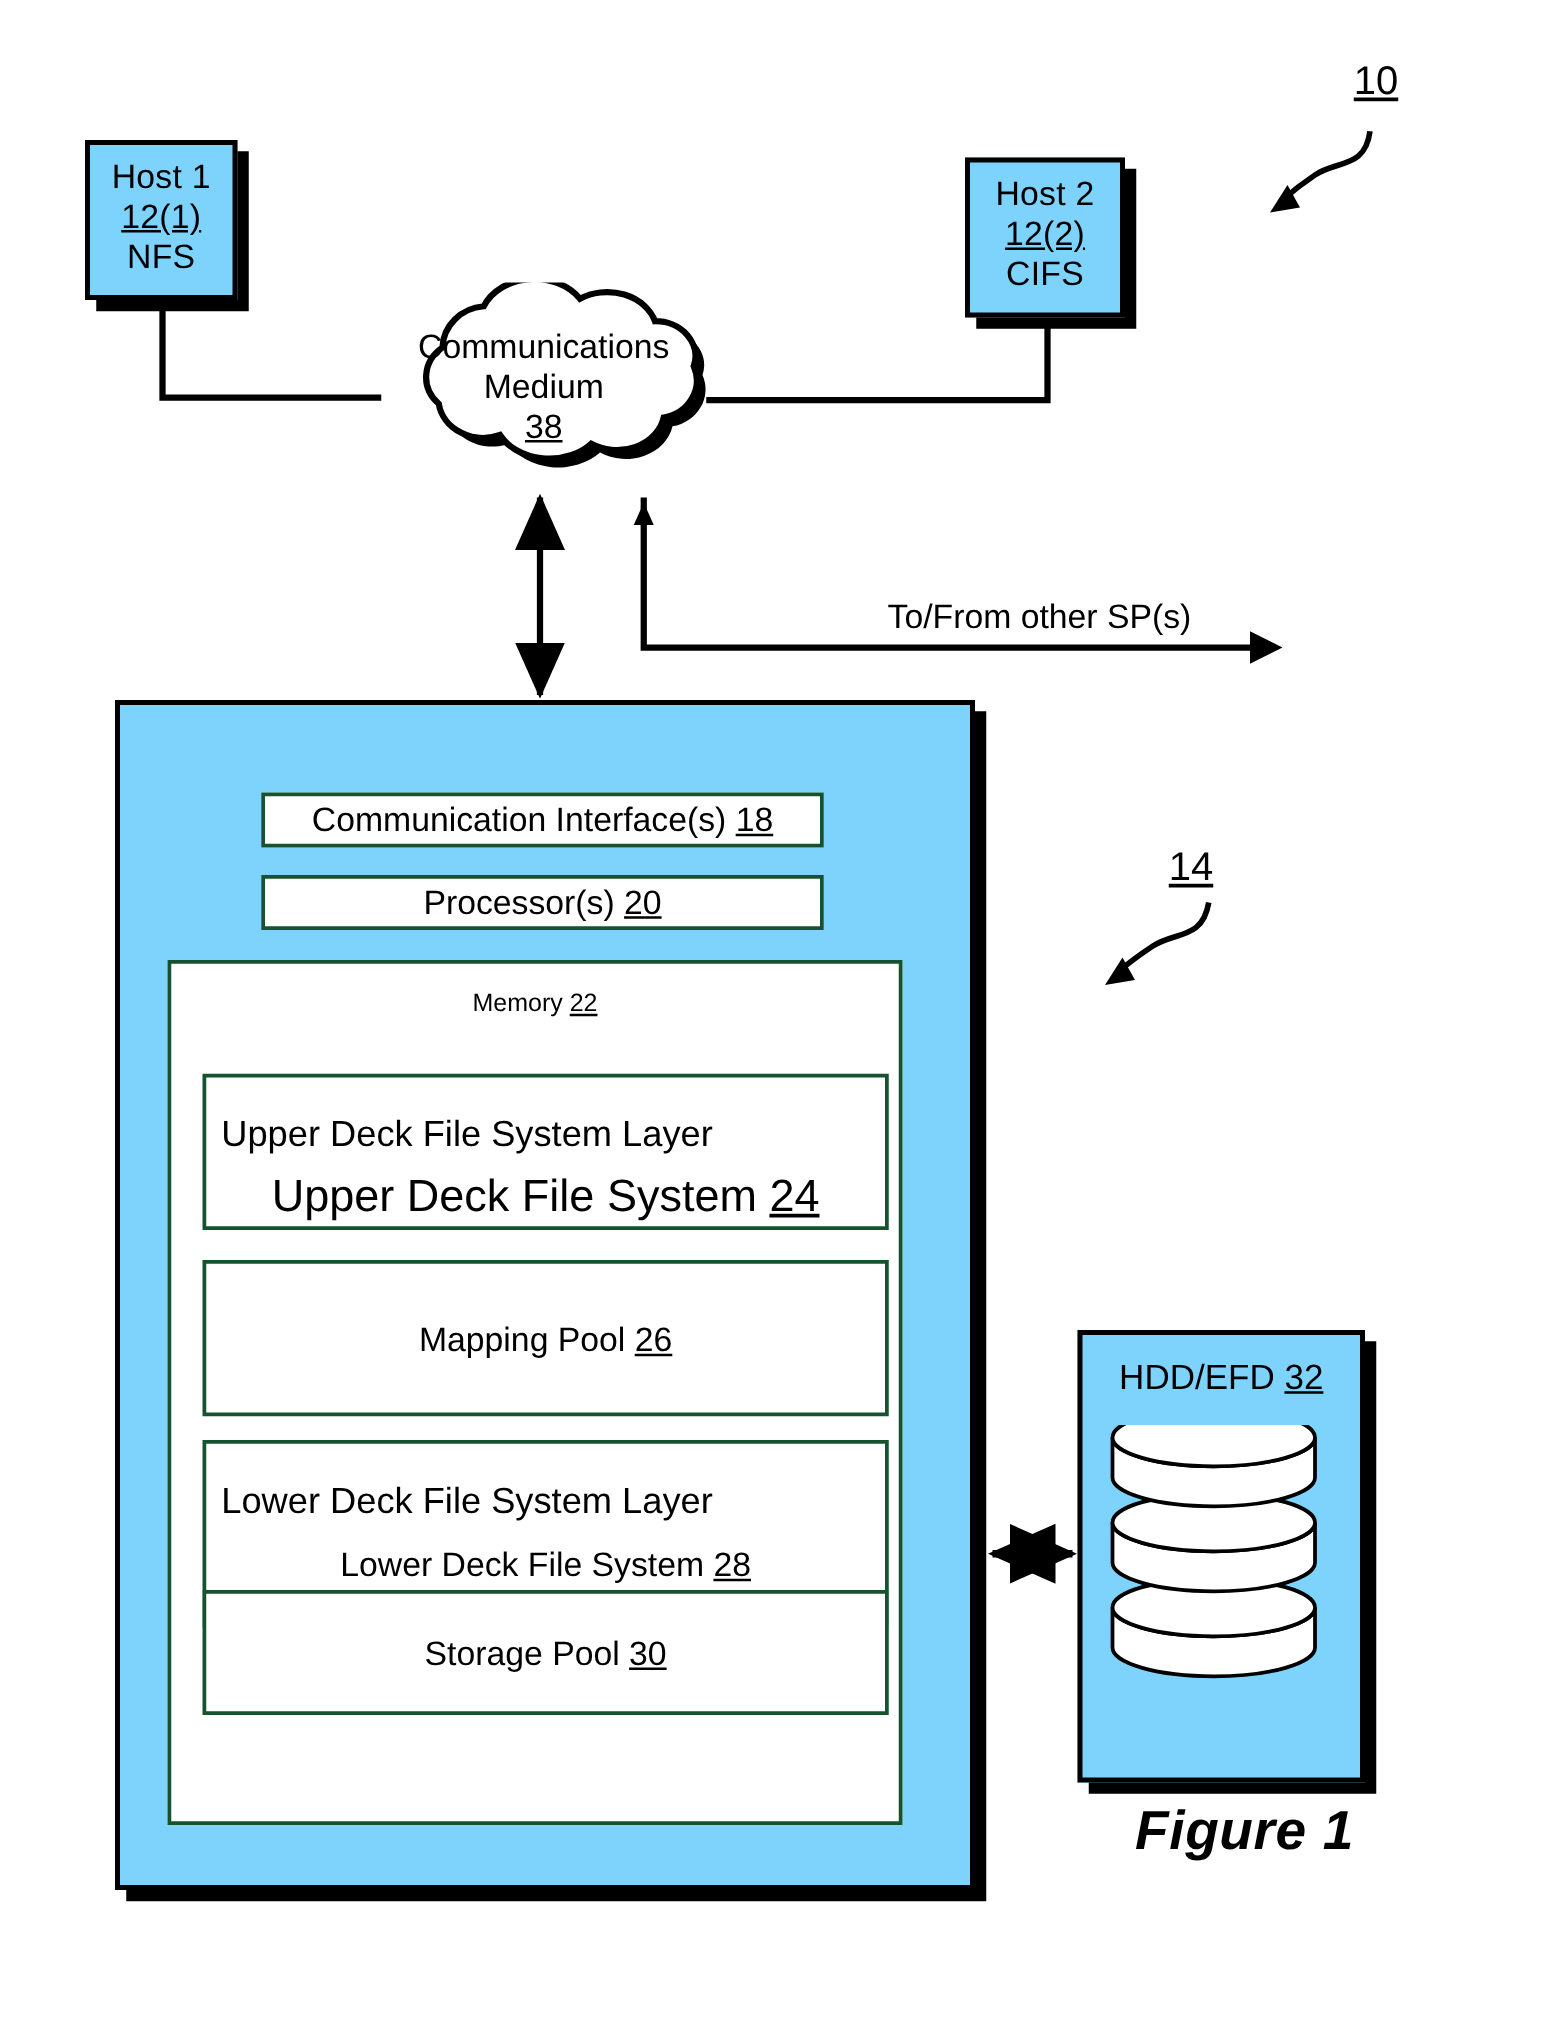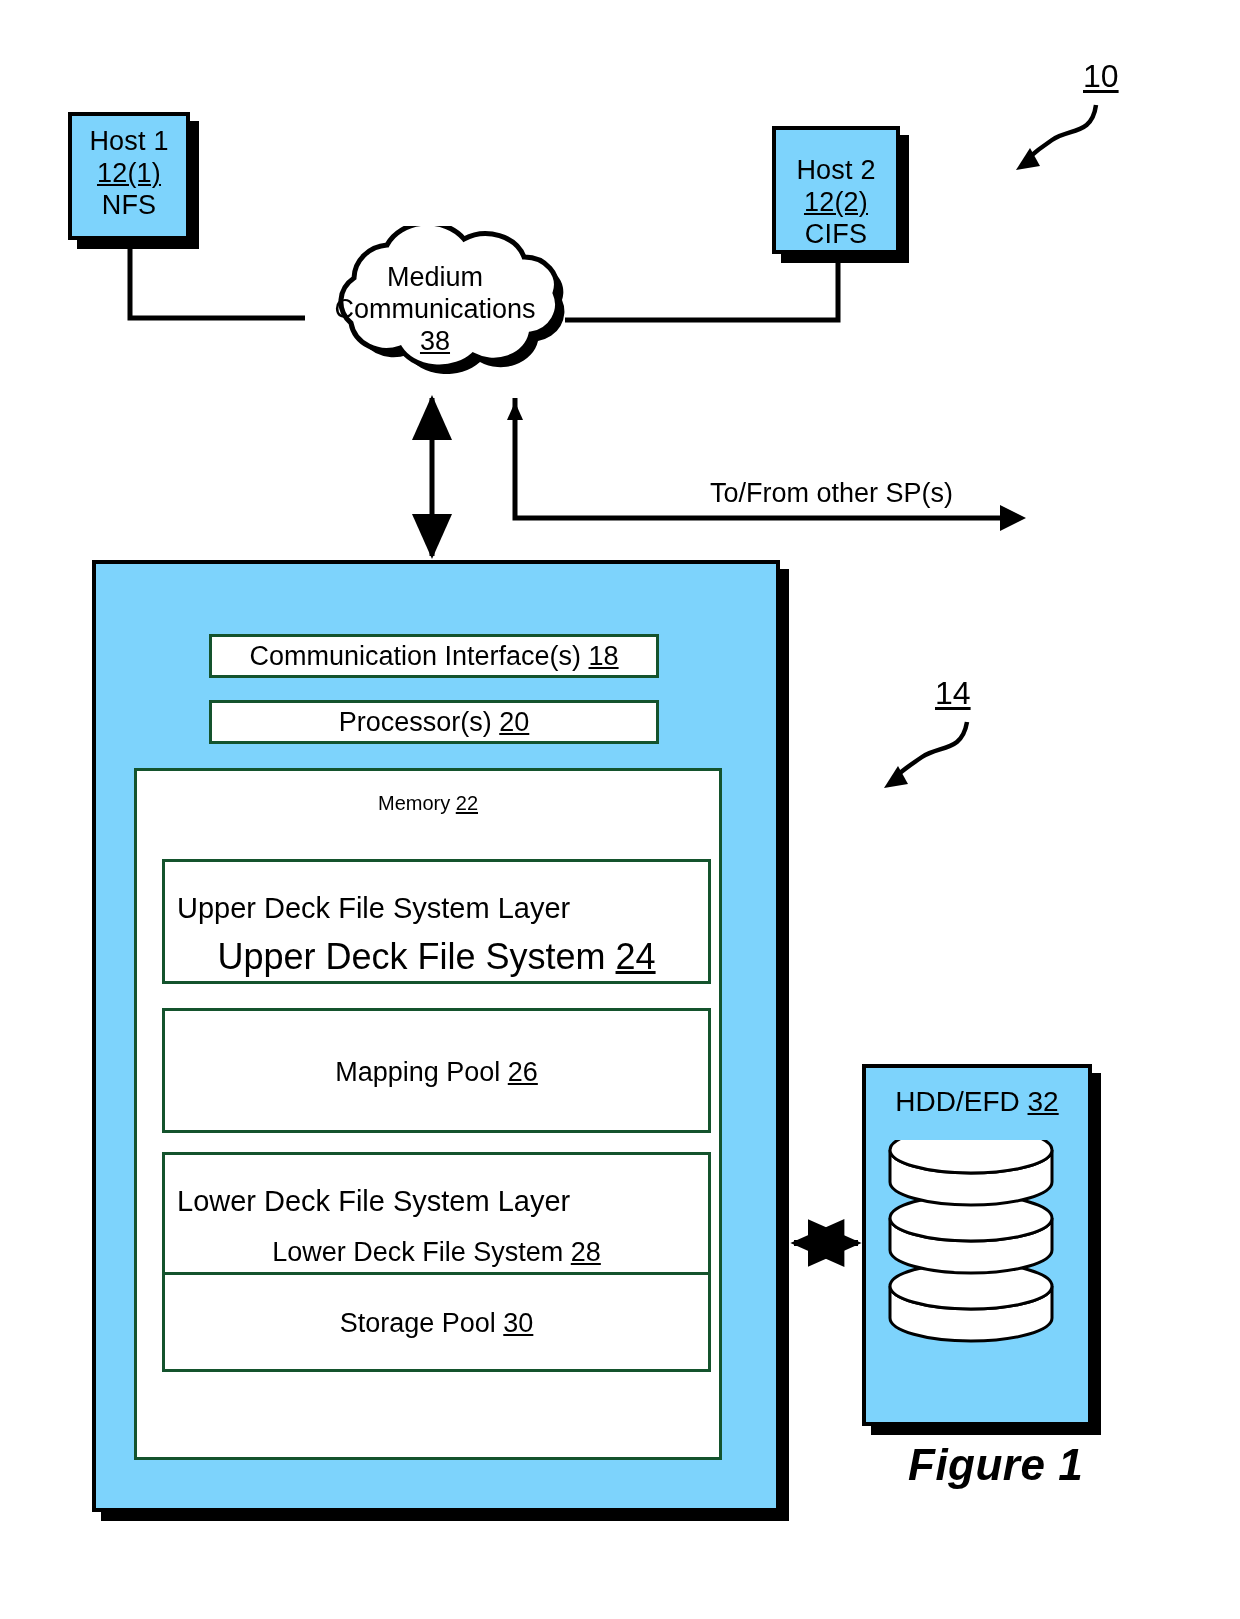--- a/index.html
+++ b/index.html
@@ -122,21 +122,21 @@
 
   <div class="pbox" style="left:68px; top:112px; width:122px; height:128px;">
     <div class="ctr-text host-label" style="padding-top:10px;">
       <div>Host 1</div>
       <div class="u">12(1)</div>
       <div>NFS</div>
     </div>
   </div>
 
   <div class="pbox" style="left:772px; top:126px; width:128px; height:128px;">
-    <div class="ctr-text host-label" style="padding-top:25px;">
+    <div class="ctr-text host-label" style="padding-top:10px;">
       <div>Host 2</div>
       <div class="u">12(2)</div>
       <div>CIFS</div>
     </div>
   </div>
 
   <svg class="abs" style="left:282px; top:226px; width:310px; height:170px; z-index:2;" viewBox="0 0 310 170">
 
     <g transform="translate(7,7)">
       <path d="M72,52
@@ -155,22 +155,22 @@
              a44,36 0 0 1 77,-6
              a40,33 0 0 1 60,18
              a32,28 0 0 1 31,36
              a32,30 0 0 1 -24,41
              a38,32 0 0 1 -58,21
              a44,34 0 0 1 -73,-7
              a36,32 0 0 1 -49,-25
              a34,30 0 0 1 3,-45 Z" fill="#ffffff" stroke="#000" stroke-width="5"></path>
   </svg>
   <div class="abs ctr-text" style="left:300px; top:262px; width:270px; z-index:4; font-size:27px;">
+    <div>Communications</div>
     <div>Medium</div>
-    <div>Communications</div>
     <div class="u">38</div>
   </div>
 
   <div class="pbox" style="left:92px; top:560px; width:688px; height:952px;"></div>
 
   <div class="sp-title" style="left:92px; top:585px; width:688px;">
     <span>Storage Processor (SP) </span><span class="u">16</span>
   </div>
 
   <div class="pbox-thin" style="left:209px; top:634px; width:450px; height:44px;">
@@ -266,19 +266,19 @@
 
     <path d="M1096,105 C1092,135 1070,128 1052,140 C1040,148 1035,152 1026,160" stroke="#000" stroke-width="4.5" fill="none"></path>
     <path d="M1030,148 L1016,170 L1040,166 Z" fill="#000"></path>
 
     <path d="M967,722 C962,752 940,745 922,757 C910,765 903,770 894,778" stroke="#000" stroke-width="4.5" fill="none"></path>
     <path d="M898,766 L884,788 L908,784 Z" fill="#000"></path>
   </svg>
 
   <div class="free-label" style="left:710px; top:478px; z-index:6;">To/From other SP(s)</div>
 
-  <div class="refnum" style="left:1083px; top:58px; z-index:6;">10</div>
+  <div class="refnum" style="left:1083px; top:46px; z-index:6;">10</div>
 
   <div class="refnum" style="left:935px; top:675px; z-index:6;">14</div>
 
   <div class="fig-caption" style="left:908px; top:1440px; z-index:6;">Figure 1</div>
 
 </div>
 
 </body></html>

